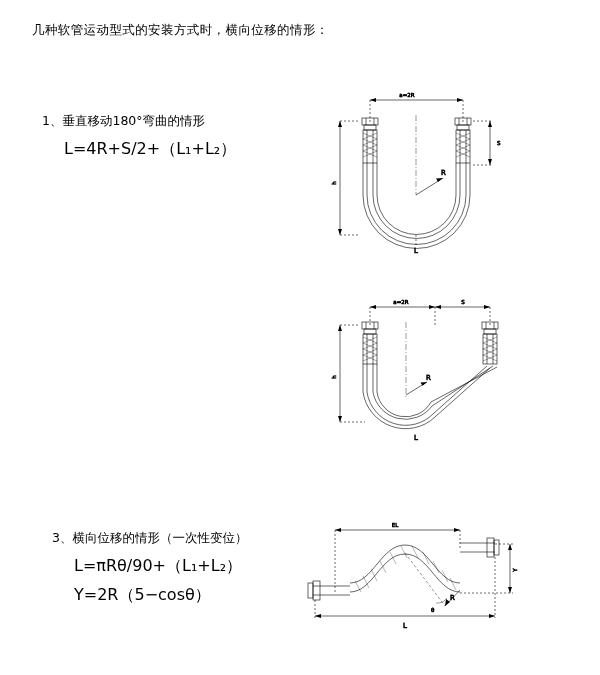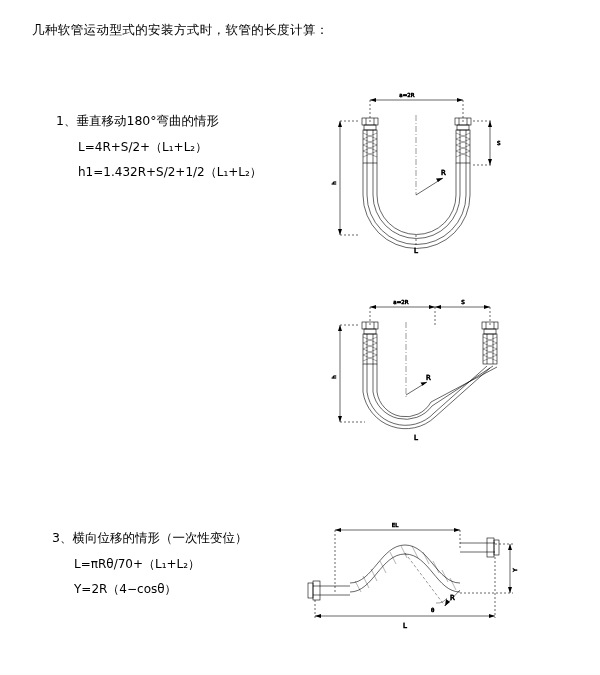--- a/index.html
+++ b/index.html
@@ -33,21 +33,21 @@
   }
   .sec-text {
     position: absolute;
   }
   .sec-title {
     font-size: 12.5px;
     white-space: nowrap;
     margin-bottom: 9px;
   }
   .formula {
-    font-size: 12px;
+    font-size: 16px;
     white-space: nowrap;
     margin-left: 22px;
     margin-bottom: 8px;
   }
   .fig {
     position: absolute;
   }
   .tiny {
     font-size: 5.5px;
     fill: #000;
@@ -58,27 +58,26 @@
     fill: #000;
     font-family: "DejaVu Sans", "Liberation Sans", sans-serif;
   }
   svg { display: block; }
 </style>
 </head>
 <body>
 
 <div class="page">
 
-  <div class="heading">几种软管运动型式的安装方式时，软管的长度计算：</div>
+  <div class="heading">几种软管运动型式的安装方式时，横向位移的情形：</div>
 
   <div class="section" style="left:0; top:105px; width:600px; height:170px;">
-    <div class="sec-text" style="left:56px; top:8px;">
+    <div class="sec-text" style="left:42px; top:8px;">
       <div class="sec-title">1、垂直移动180°弯曲的情形</div>
       <div class="formula">L=4R+S/2+（L₁+L₂）</div>
-      <div class="formula">h1=1.432R+S/2+1/2（L₁+L₂）</div>
     </div>
 
     <div class="fig" style="left:315px; top:-30px;">
       <svg width="230" height="200" viewBox="0 0 230 200">
         <g stroke="#000" fill="none" stroke-width="0.6">
 
           <line x1="55" y1="25" x2="148" y2="25"></line>
           <path d="M55 25 l6 -2 v4 z" fill="#000" stroke="none"></path>
           <path d="M148 25 l-6 -2 v4 z" fill="#000" stroke="none"></path>
           <line x1="55" y1="25" x2="55" y2="48" stroke-dasharray="2,2"></line>
@@ -229,22 +228,22 @@
           <line x1="25" y1="140" x2="50" y2="140" stroke-dasharray="2,2"></line>
           <text class="tiny" x="21" y="95" text-anchor="middle" transform="rotate(-90 21 95)">h</text>
         </g>
       </svg>
     </div>
   </div>
 
   <div class="section" style="left:0; top:520px; width:556px; height:140px;">
     <div class="sec-text" style="left:52px; top:10px;">
       <div class="sec-title">3、横向位移的情形（一次性变位）</div>
-      <div class="formula">L=πRθ/70+（L₁+L₂）</div>
-      <div class="formula">Y=2R（4−cosθ）</div>
+      <div class="formula">L=πRθ/90+（L₁+L₂）</div>
+      <div class="formula">Y=2R（5−cosθ）</div>
     </div>
 
     <div class="fig" style="left:295px; top:-12px;">
       <svg width="250" height="130" viewBox="0 0 250 130">
         <g stroke="#000" fill="none" stroke-width="0.6">
 
           <line x1="40" y1="22" x2="165" y2="22"></line>
           <path d="M40 22 l6 -2 v4 z" fill="#000" stroke="none"></path>
           <path d="M165 22 l-6 -2 v4 z" fill="#000" stroke="none"></path>
           <text class="tiny" x="100" y="19" text-anchor="middle">EL</text>

